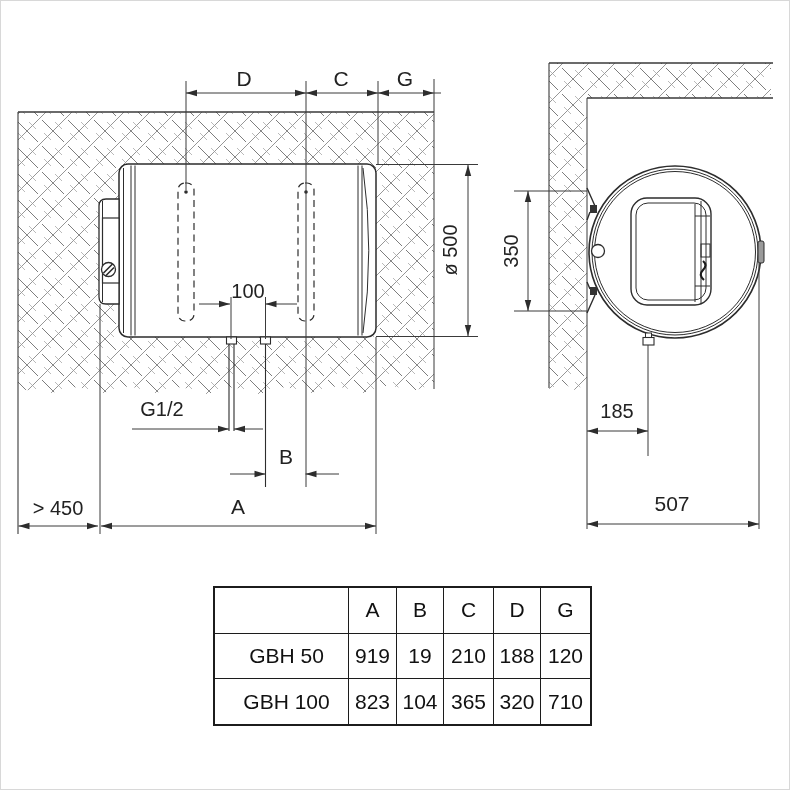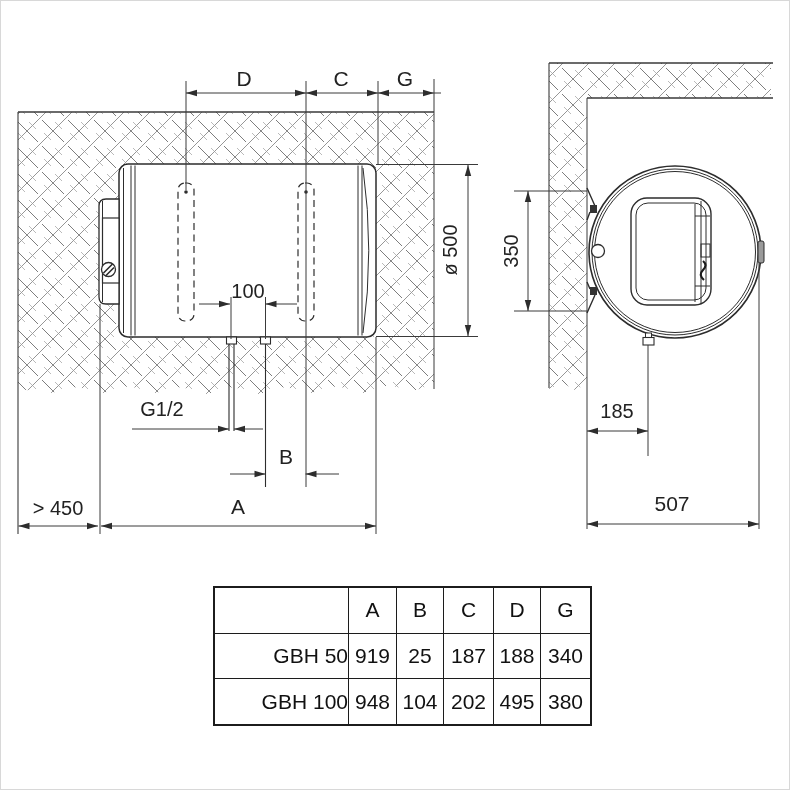--- a/index.html
+++ b/index.html
@@ -12,21 +12,21 @@
   svg text{fill:#222;font-family:"Liberation Sans", sans-serif;}
   .dims-table{
     position:absolute;left:212px;top:585px;width:360px;height:140px;
     border-collapse:collapse;table-layout:fixed;
     font-size:21px;color:#111;
   }
   .dims-table td{
     border:1.5px solid #1c1c1c;text-align:center;vertical-align:middle;
     padding:0;height:33px;overflow:hidden;white-space:nowrap;
   }
-  .dims-table td.model{text-align:right;padding-left:10px;}
+  .dims-table td.model{text-align:center;padding-left:10px;}
   .dims-table tr:first-child td{border-top:2px solid #1c1c1c;}
   .dims-table tr:last-child td{border-bottom:2px solid #1c1c1c;}
   .dims-table td:first-child{border-left:2px solid #1c1c1c;}
   .dims-table td:last-child{border-right:2px solid #1c1c1c;}
 </style>
 </head>
 <body>
 
 <div class="frame">
 
@@ -217,29 +217,29 @@
       <td class="model" style="width:123px;"></td>
       <td style="width:47px;">A</td>
       <td style="width:46px;">B</td>
       <td style="width:49px;">C</td>
       <td style="width:46px;">D</td>
       <td style="width:49px;">G</td>
     </tr>
     <tr>
       <td class="model">GBH 50</td>
       <td>919</td>
-      <td>25</td>
-      <td>187</td>
+      <td>19</td>
+      <td>210</td>
       <td>188</td>
-      <td>340</td>
+      <td>120</td>
     </tr>
     <tr>
       <td class="model">GBH 100</td>
-      <td>948</td>
+      <td>823</td>
       <td>104</td>
-      <td>202</td>
-      <td>495</td>
-      <td>380</td>
+      <td>365</td>
+      <td>320</td>
+      <td>710</td>
     </tr>
   </tbody>
 </table>
 
 </div>
 
 </body></html>

